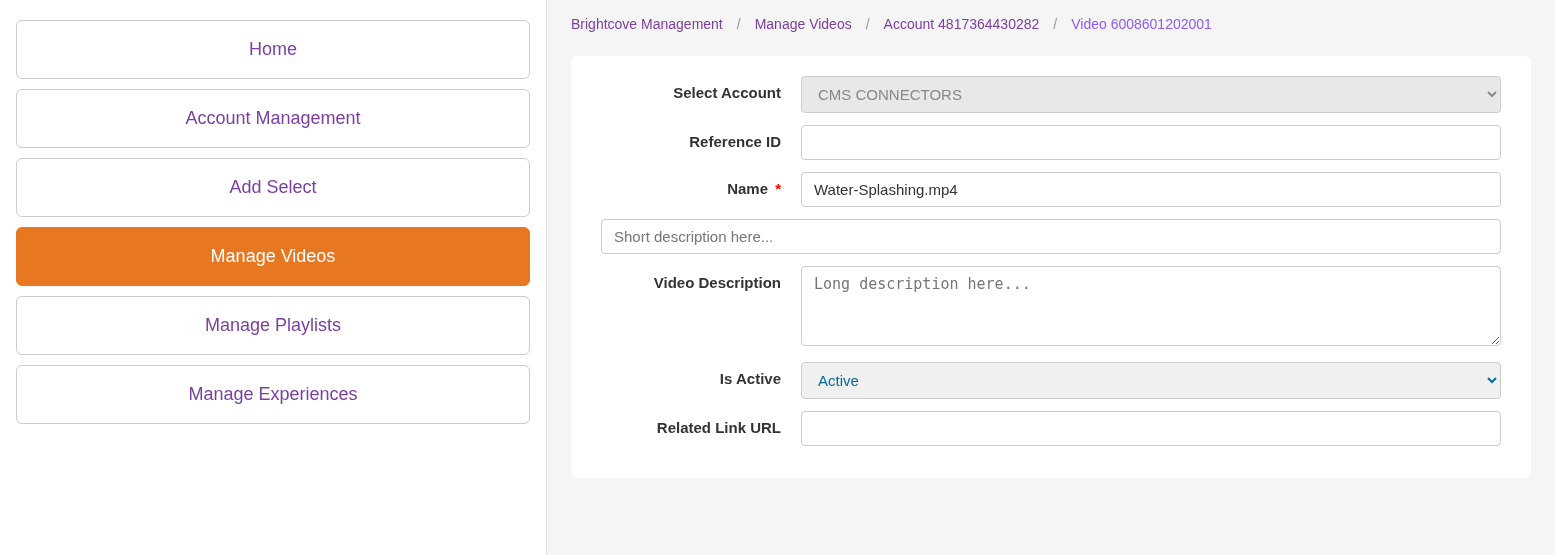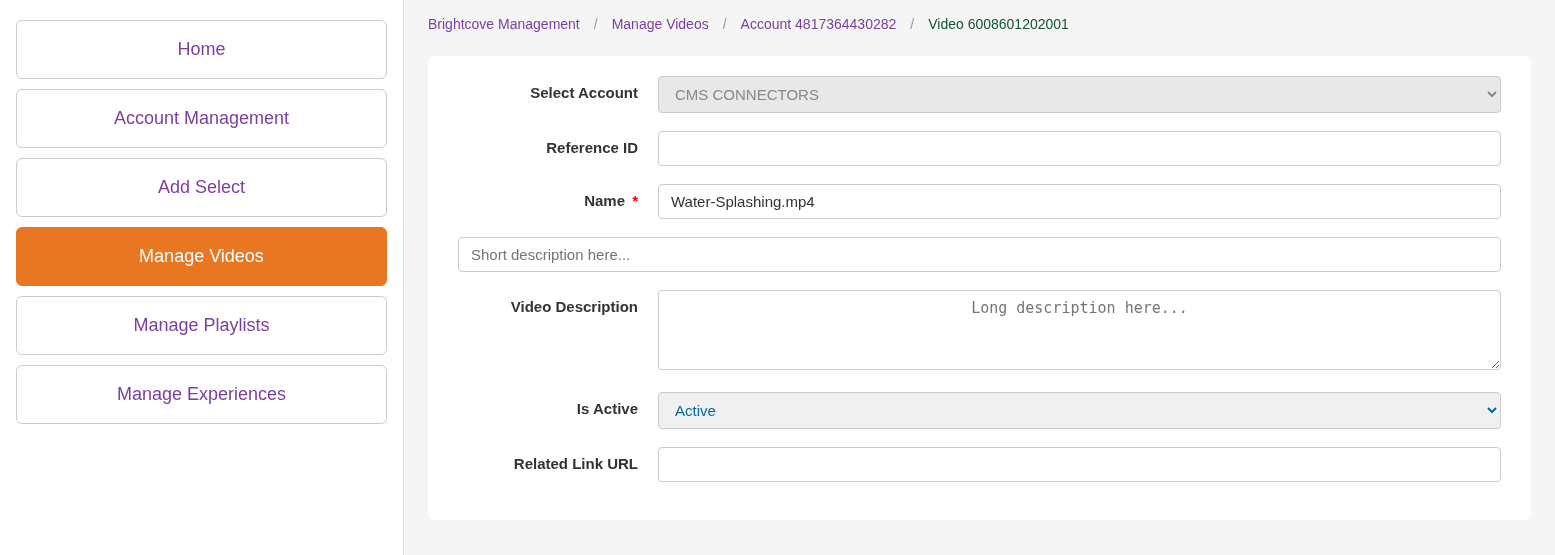--- a/index.html
+++ b/index.html
@@ -7,21 +7,21 @@
       font-family: Arial, sans-serif;
       background: #f5f5f5;
       display: flex;
       height: 555px;
       width: 1555px;
       overflow: hidden;
     }
 
     
     .sidebar {
-      width: 404px;
+      width: 547px;
       background: #fff;
       padding: 20px 16px;
       display: flex;
       flex-direction: column;
       gap: 10px;
       border-right: 1px solid #e0e0e0;
     }
     .sidebar-item {
       border: 1.5px solid #ccc;
       border-radius: 6px;
@@ -58,33 +58,33 @@
     }
     .breadcrumb a {
       color: #7b3fa0;
       text-decoration: none;
       cursor: pointer;
     }
     .breadcrumb .separator {
       color: #999;
     }
     .breadcrumb .current {
-      color: #14532d;
+      color: #8b5cf6;
     }
 
     
     .form-container {
       background: #fff;
       border-radius: 6px;
       padding: 20px 30px;
     }
     .form-row {
       display: flex;
       align-items: flex-start;
-      margin-bottom: 18px;
+      margin-bottom: 12px;
     }
     .form-label {
       width: 200px;
       min-width: 200px;
       text-align: right;
       padding-right: 20px;
       font-weight: 700;
       font-size: 15px;
       color: #333;
       padding-top: 8px;
@@ -104,21 +104,20 @@
       border-radius: 4px;
       padding: 8px 12px;
       font-size: 15px;
       color: #333;
       background: #fff;
       outline: none;
     }
     .form-field textarea {
       height: 80px;
       resize: vertical;
-      text-align: center;
     }
     .form-field select {
       appearance: auto;
       background: #f0f0f0;
       color: #0369a1;
     }
     .select-account {
       background: #e8e8e8 !important;
       color: #888 !important;
     }

